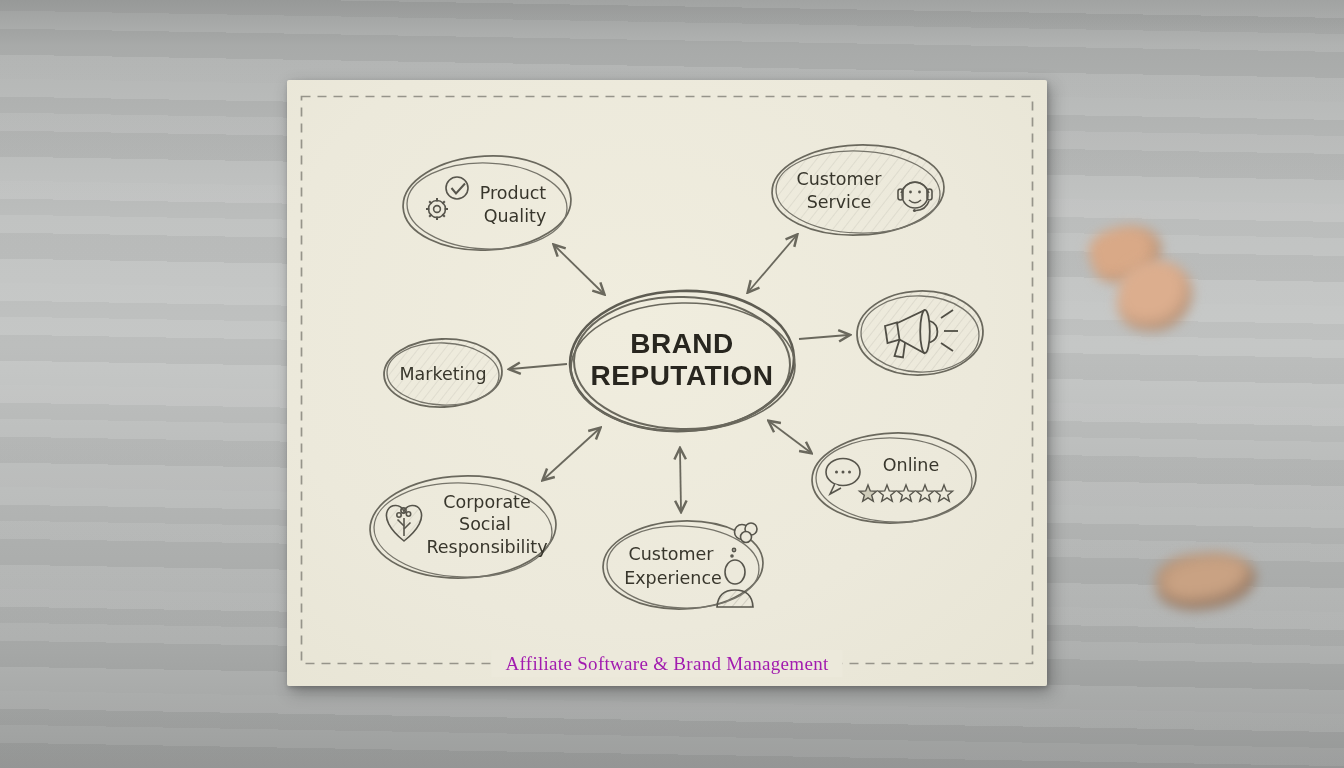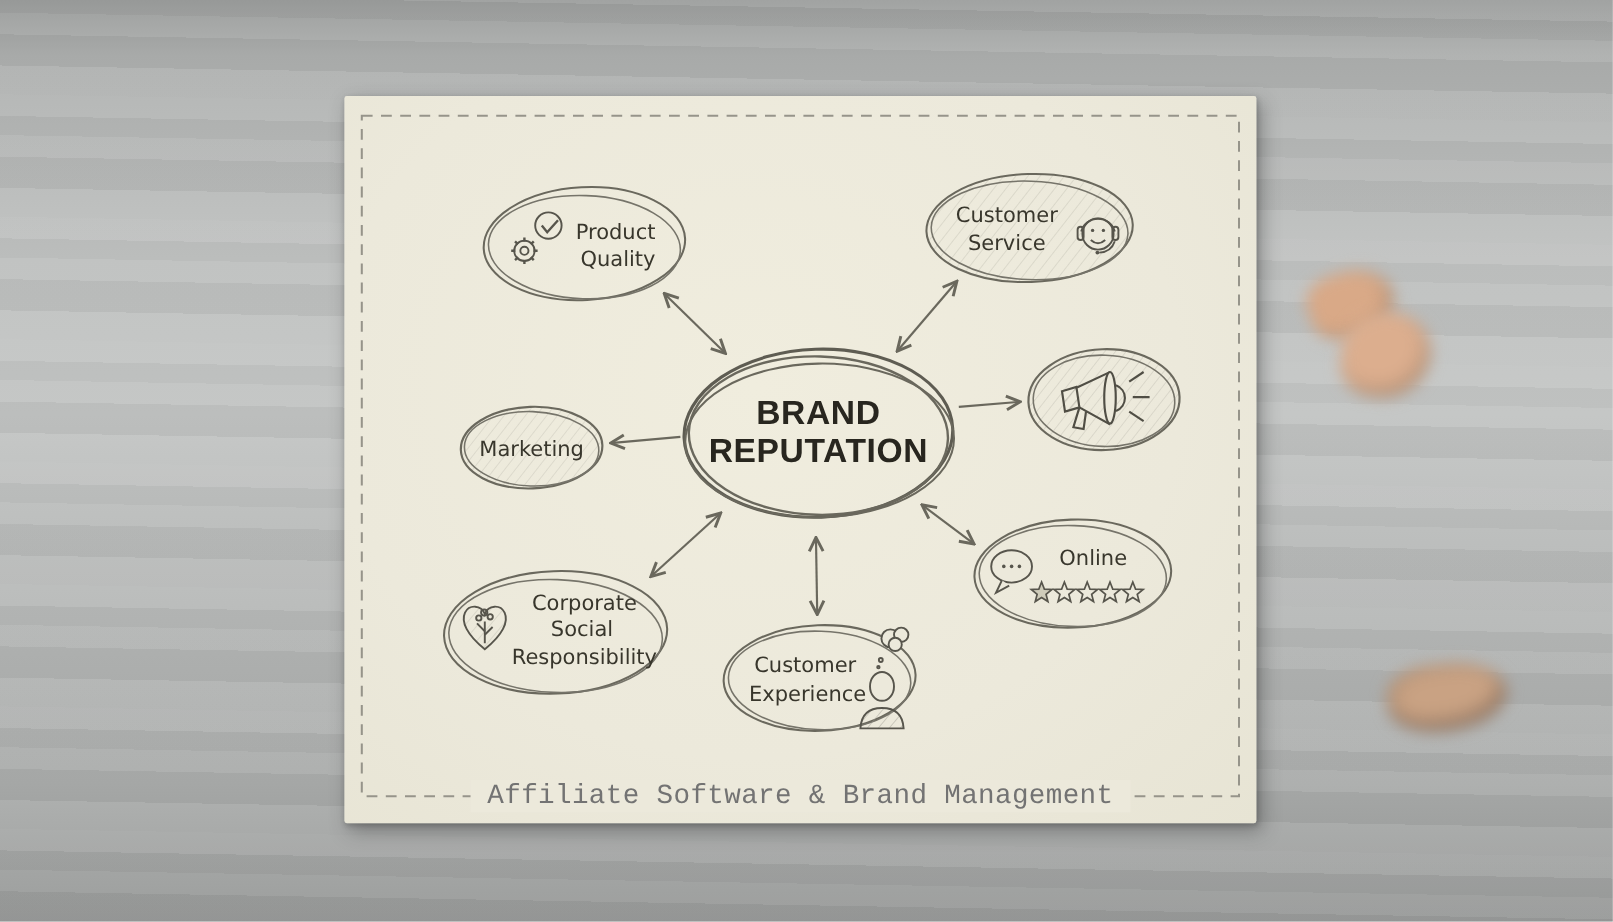--- a/index.html
+++ b/index.html
@@ -23,22 +23,22 @@
   .card{
     position:absolute;left:287px;top:80px;width:760px;height:606px;
     background:radial-gradient(ellipse at 45% 40%, #f0edde 0%, #ece9db 60%, #e7e4d4 100%);
     box-shadow:4px 6px 16px rgba(45,45,45,.38), 1px 2px 4px rgba(45,45,45,.25);
     border-radius:2px;
   }
   .card svg{position:absolute;inset:0;}
   .caption{
     position:absolute;left:50%;top:570px;transform:translateX(-50%);
     background:#ece9db;padding:0 14px;white-space:nowrap;
-    font-family:Liberation Mono, monospace;font-size:23px;font-weight:500;
-    color:#737373;letter-spacing:.3px;line-height:27px;
+    font-family:Liberation Serif, serif;font-size:19px;font-weight:500;
+    color:#a21caf;letter-spacing:.3px;line-height:27px;
   }
   text{font-family:"DejaVu Sans",sans-serif;}
   .nodelabel{font-size:17.5px;fill:#38362c;}
   .centerlabel{font-family:"Liberation Sans",sans-serif;font-size:28px;font-weight:bold;fill:#28261f;letter-spacing:.5px;}
 </style>
 </head>
 <body>
 
 <div class="grain"></div>
 <div class="shaving sh1"></div>

